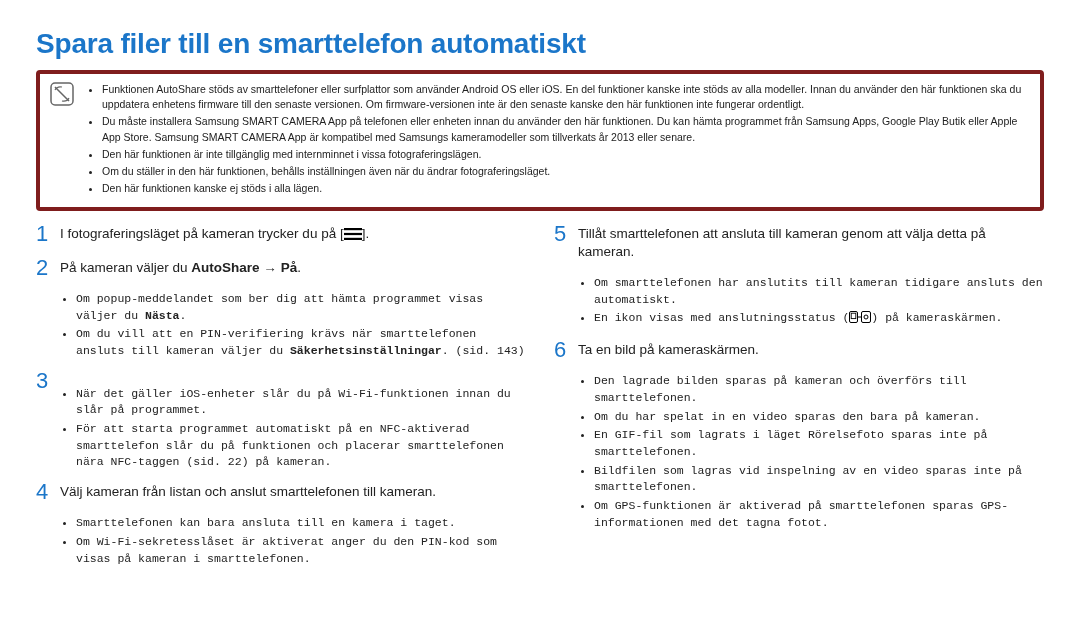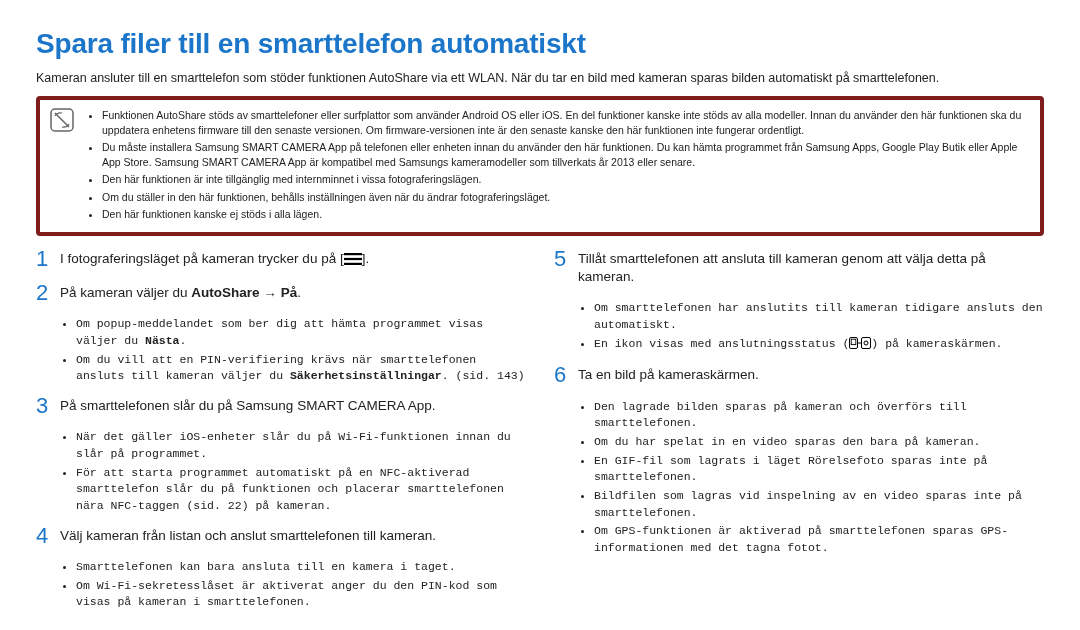--- a/index.html
+++ b/index.html
@@ -103,21 +103,20 @@
   }
   .strong { font-weight: 700; }
 </style>
 </head>
 <body>
 
 <div class="page">
 
   <h1 class="title">Spara filer till en smarttelefon automatiskt</h1>
 
-  <p class="intro">Kameran ansluter till en smarttelefon som stöder funktionen AutoShare via ett WLAN. När du tar en bild med kameran sparas bilden automatiskt på smarttelefonen.</p>
 
   <div class="notebox">
     <span class="nb-icon">
       <svg viewBox="0 0 24 24" width="24" height="24">
         <rect x="1" y="1" width="22" height="22" rx="4" ry="4" fill="none" stroke="#666" stroke-width="1.5"></rect>
         <path d="M5 5 L19 19" stroke="#666" stroke-width="1.5"></path>
         <path d="M5 8 Q7 4 12 5" fill="none" stroke="#666" stroke-width="1.2"></path>
         <path d="M12 19 Q17 20 19 16" fill="none" stroke="#666" stroke-width="1.2"></path>
       </svg>
     </span>
@@ -160,21 +159,20 @@
             <li>
               <span>Om du vill att en PIN-verifiering krävs när smarttelefonen ansluts till kameran väljer du </span><span class="strong">Säkerhetsinställningar</span><span>. (sid. 143)</span>
             </li>
           </ul>
         </div>
       </div>
 
       <div class="step">
         <div class="step-num">3</div>
         <div class="step-body">
-          <div class="step-main">På smarttelefonen slår du på Samsung SMART CAMERA App.</div>
           <ul class="sub-list">
             <li>När det gäller iOS-enheter slår du på Wi-Fi-funktionen innan du slår på programmet.</li>
             <li>För att starta programmet automatiskt på en NFC-aktiverad smarttelefon slår du på funktionen och placerar smarttelefonen nära NFC-taggen (sid. 22) på kameran.</li>
           </ul>
         </div>
       </div>
 
       <div class="step">
         <div class="step-num">4</div>
         <div class="step-body">

